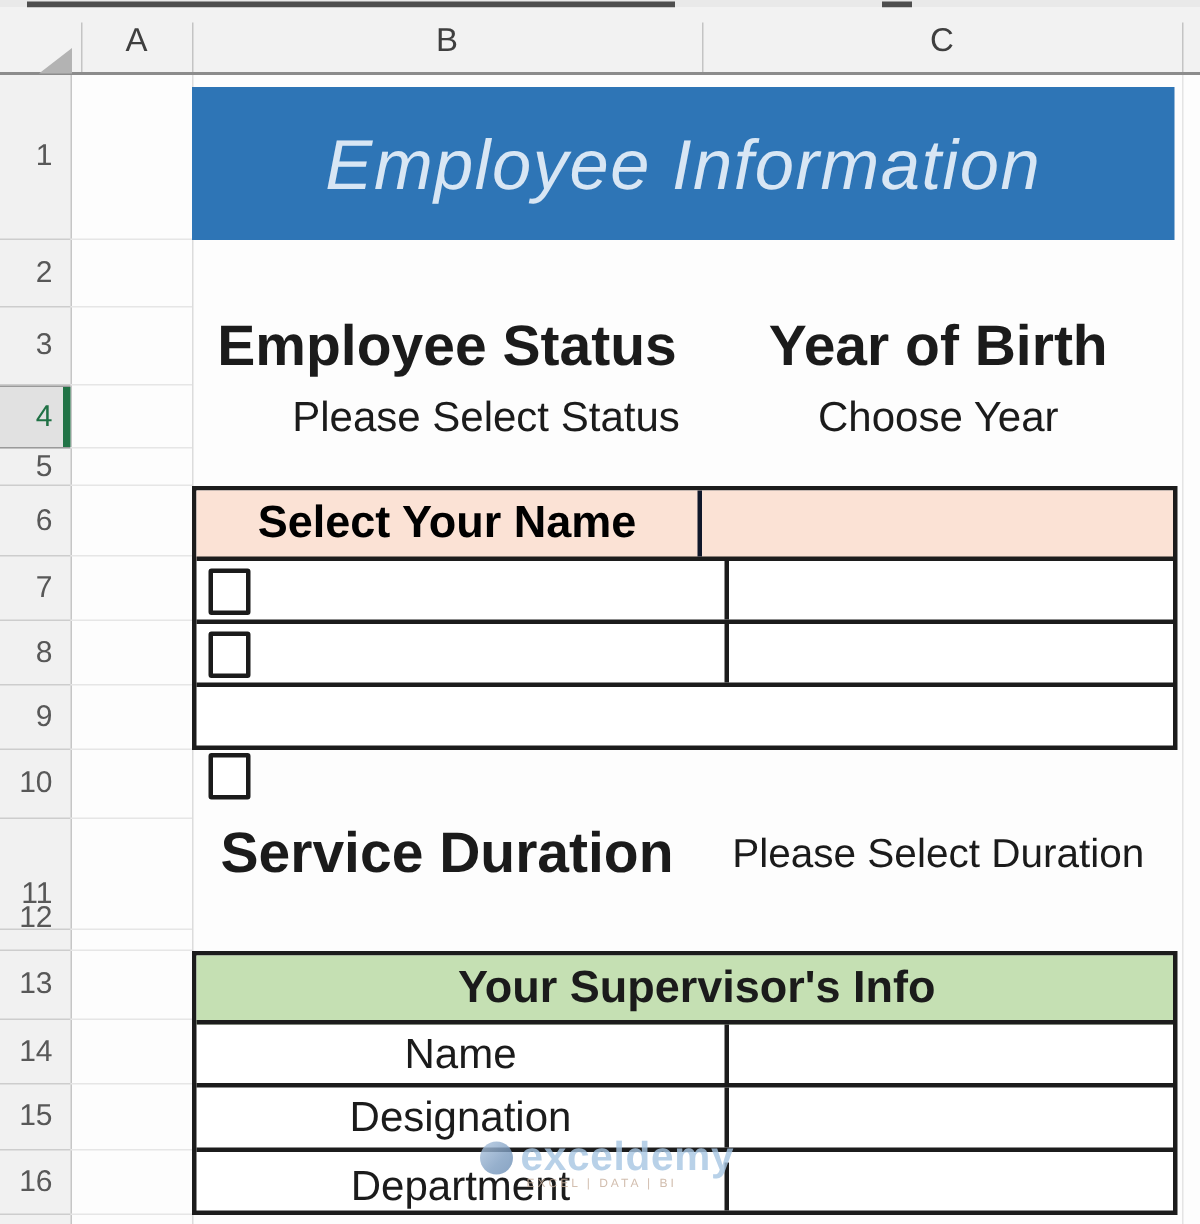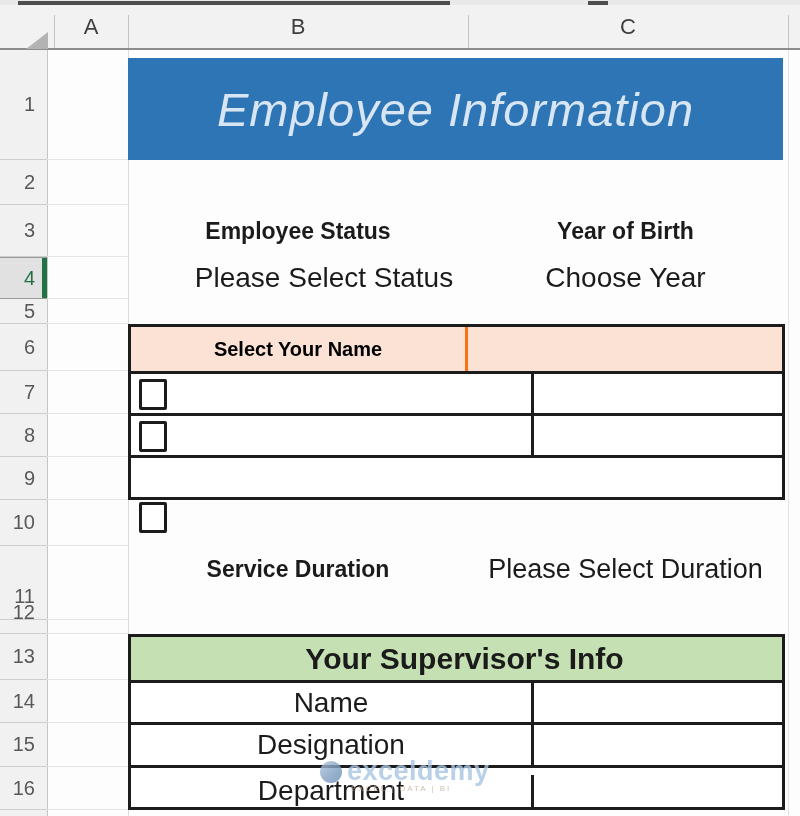--- a/index.html
+++ b/index.html
@@ -39,39 +39,39 @@
   .vline { position:absolute; width:1px; background:#DCDCDC; }
 
   
   #banner { left:128px; top:58px; width:655px; height:102px; background:#2E75B6;
     display:flex; align-items:center; justify-content:center; }
   #banner span { font-style:italic; font-size:47px; color:#D8E6F4; letter-spacing:1px; }
 
   
   .celltext { position:absolute; display:flex; align-items:center; justify-content:center;
     color:#1B1B1B; }
-  .bold-label { font-weight:700; font-size:23px; }
+  .bold-label { font-weight:700; font-size:38px; }
   .value-text { font-weight:400; font-size:28px; }
 
   
   .xtable { position:absolute; left:128px; width:657px; height:176px;
     border:3px solid #1C1C1C; box-sizing:border-box; background:#FFFFFF;
     display:flex; flex-direction:column; }
   .xt-header { height:47px; box-sizing:border-box; border-bottom:3px solid #1C1C1C;
     display:flex; flex:none; }
-  .xt-header .hb { width:337px; box-sizing:border-box; border-right:3px solid #f97316;
-    display:flex; align-items:center; justify-content:center; font-weight:700; font-size:20px; }
+  .xt-header .hb { width:337px; box-sizing:border-box; border-right:3px solid #0f172a;
+    display:flex; align-items:center; justify-content:center; font-weight:700; font-size:30px; }
   .xt-header .hc { flex:1; display:flex; align-items:center; justify-content:center;
     font-weight:700; font-size:30px; }
   .xt-header.merged { background:#C5E0B3; align-items:center; justify-content:center;
     font-weight:700; font-size:30px; color:#1B1B1B;padding-left:16px; }
   #nametable .xt-header { background:#FBE2D5; }
   .xt-row { flex:1; display:flex; border-bottom:3px solid #1C1C1C; }
   .xt-row:last-child { border-bottom:none;align-items:flex-end; }
-  .xt-row .cb { width:403px; box-sizing:border-box; border-right:3px solid #1C1C1C;
+  .xt-row .cb { width:355px; box-sizing:border-box; border-right:3px solid #1C1C1C;
     position:relative; display:flex; align-items:center; justify-content:center;
     font-size:28px; color:#1B1B1B; }
   .xt-row .cc { flex:1; }
   .checkbox { position:absolute; left:8px; top:5px; width:22px; height:25px;
     border:3px solid #1B1B1B; border-radius:2px; background:#FFFFFF; }
 
   
   #watermark { position:absolute; left:320px; top:756px; width:190px; opacity:.8; z-index:5; }
   .wm-row { display:flex; align-items:center; gap:5px; }
   .wm-logo { width:22px; height:22px; border-radius:50%;

